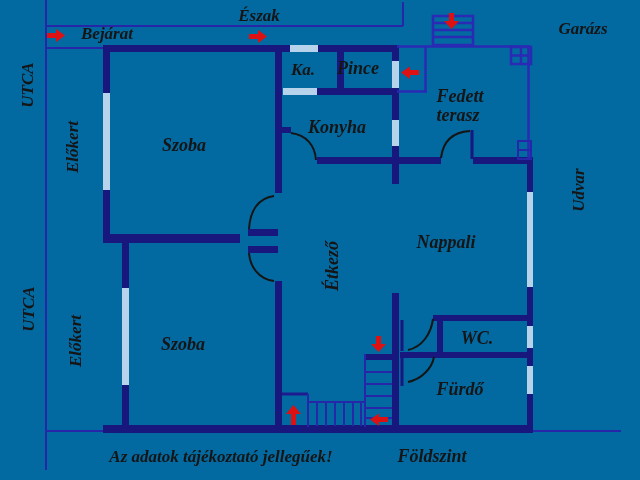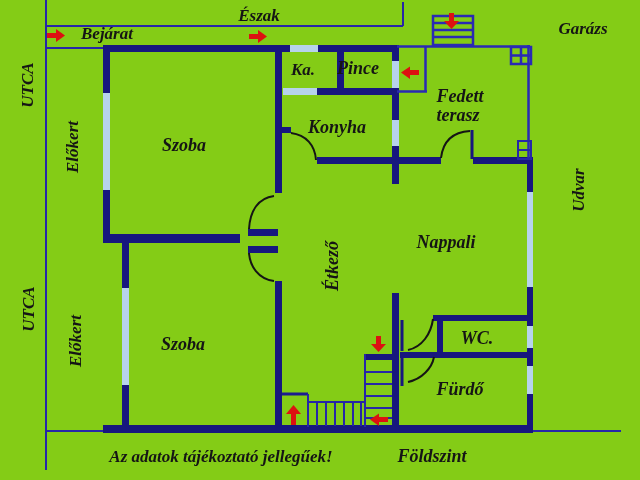--- a/index.html
+++ b/index.html
@@ -1,16 +1,16 @@
 <!DOCTYPE html>
 <html><head>
 <meta charset="utf-8">
 <style>
   html,body{margin:0;padding:0;background:#fff;}
-  .canvas{position:relative;width:640px;height:480px;background:#84cc16;overflow:hidden;}
+  .canvas{position:relative;width:640px;height:480px;background:#0369a1;overflow:hidden;}
   svg{display:block;}
   .wall{fill:#17177e;}
   .win{fill:#b7d3eb;}
   .thin{stroke:#2626a8;stroke-width:2;fill:none;}
   .thin3{stroke:#1c1c8e;stroke-width:3;fill:none;}
   .terr{stroke:#2a2ab4;stroke-width:2.5;fill:none;}
   .door{stroke:#151515;stroke-width:2;fill:none;}
   .leaf{stroke:#17177e;stroke-width:3;fill:none;}
   .arrowhead{fill:#dd1111;}
   .arrowtail{fill:#dd1111;}

